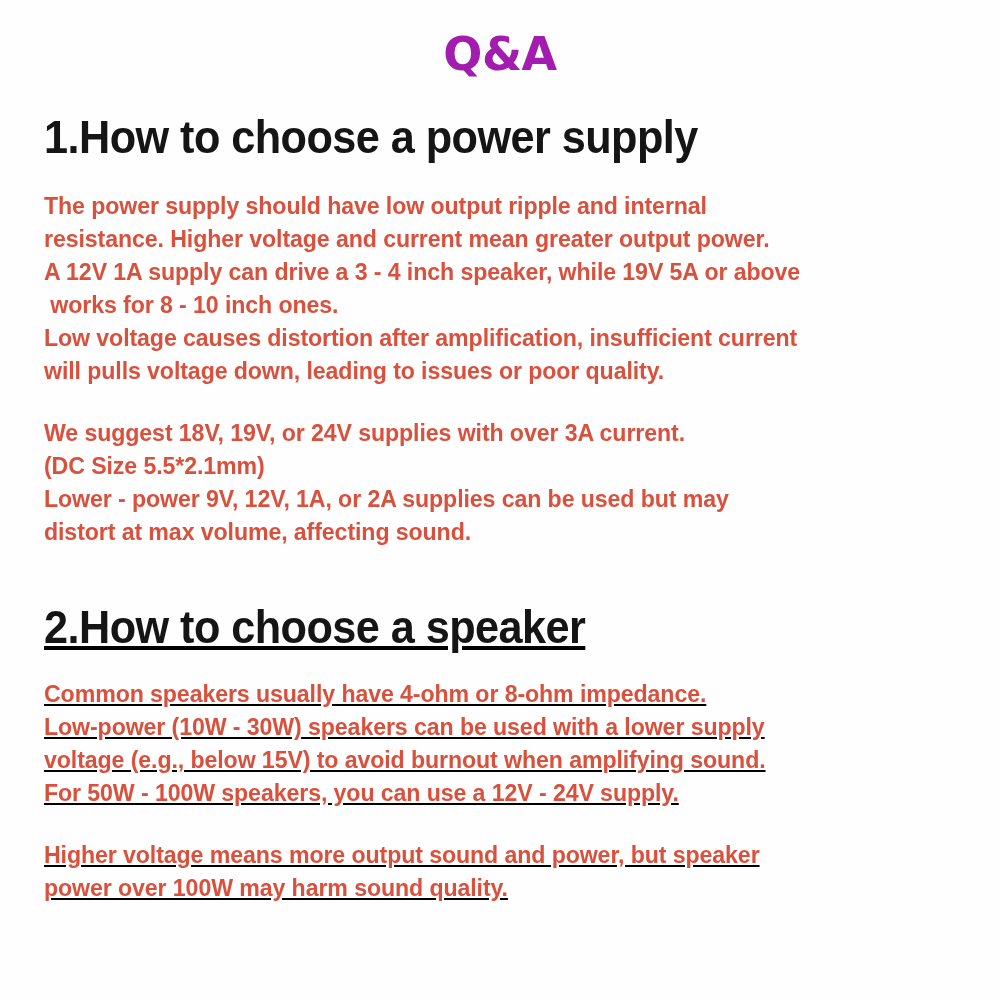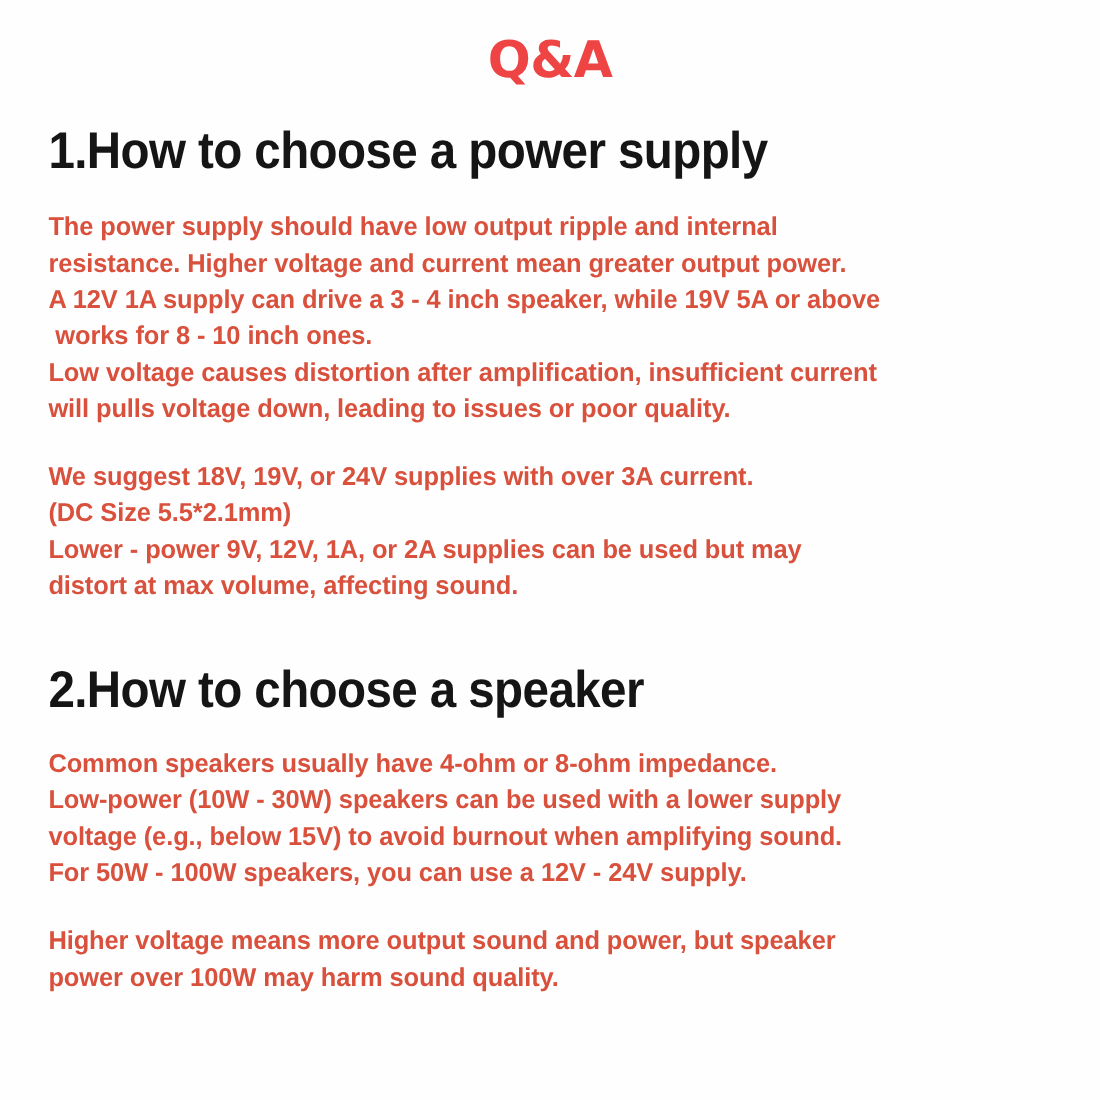--- a/index.html
+++ b/index.html
@@ -25,32 +25,32 @@
   .qa-title {
     position: absolute;
     top: 28px;
     left: 0;
     width: 1000px;
     text-align: center;
     font-size: 46px;
     line-height: 52px;
     font-weight: 700;
     letter-spacing: -0.5px;
-    color: #ef4444;
+    color: #a21caf;
     font-family: "DejaVu Sans", "Liberation Sans", sans-serif;
   }
 
   
   .section {
     position: absolute;
     left: 44px;
     width: 920px;
   }
   #section-1 { top: 108px; }
-  #section-2 { top: 598px; }
+  #section-2 { top: 598px; text-decoration: underline; }
 
   .section-heading {
     font-family: "Liberation Sans Narrow", "Liberation Sans", "DejaVu Sans Condensed", sans-serif;
     font-size: 47px;
     line-height: 58px;
     font-weight: 700;
     color: #151515;
     letter-spacing: -0.6px;
     transform: scaleX(0.92);
     transform-origin: left center;

